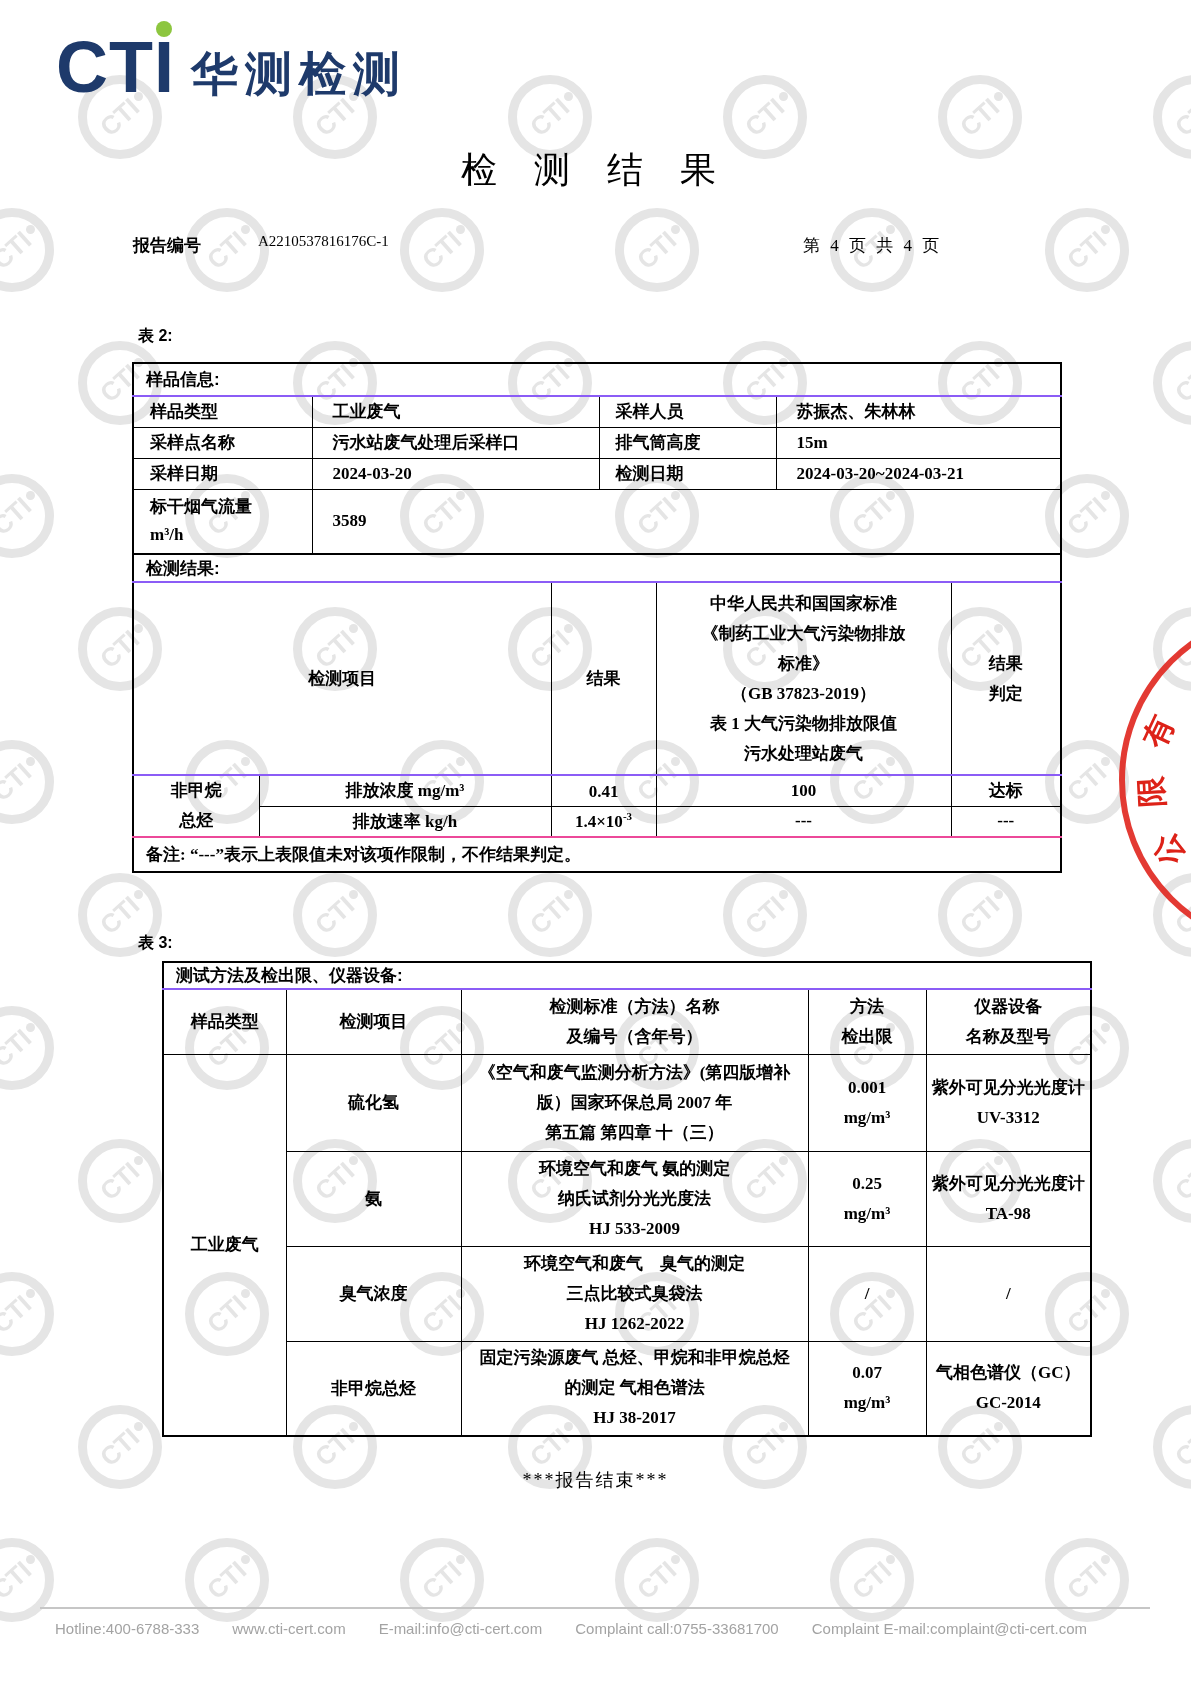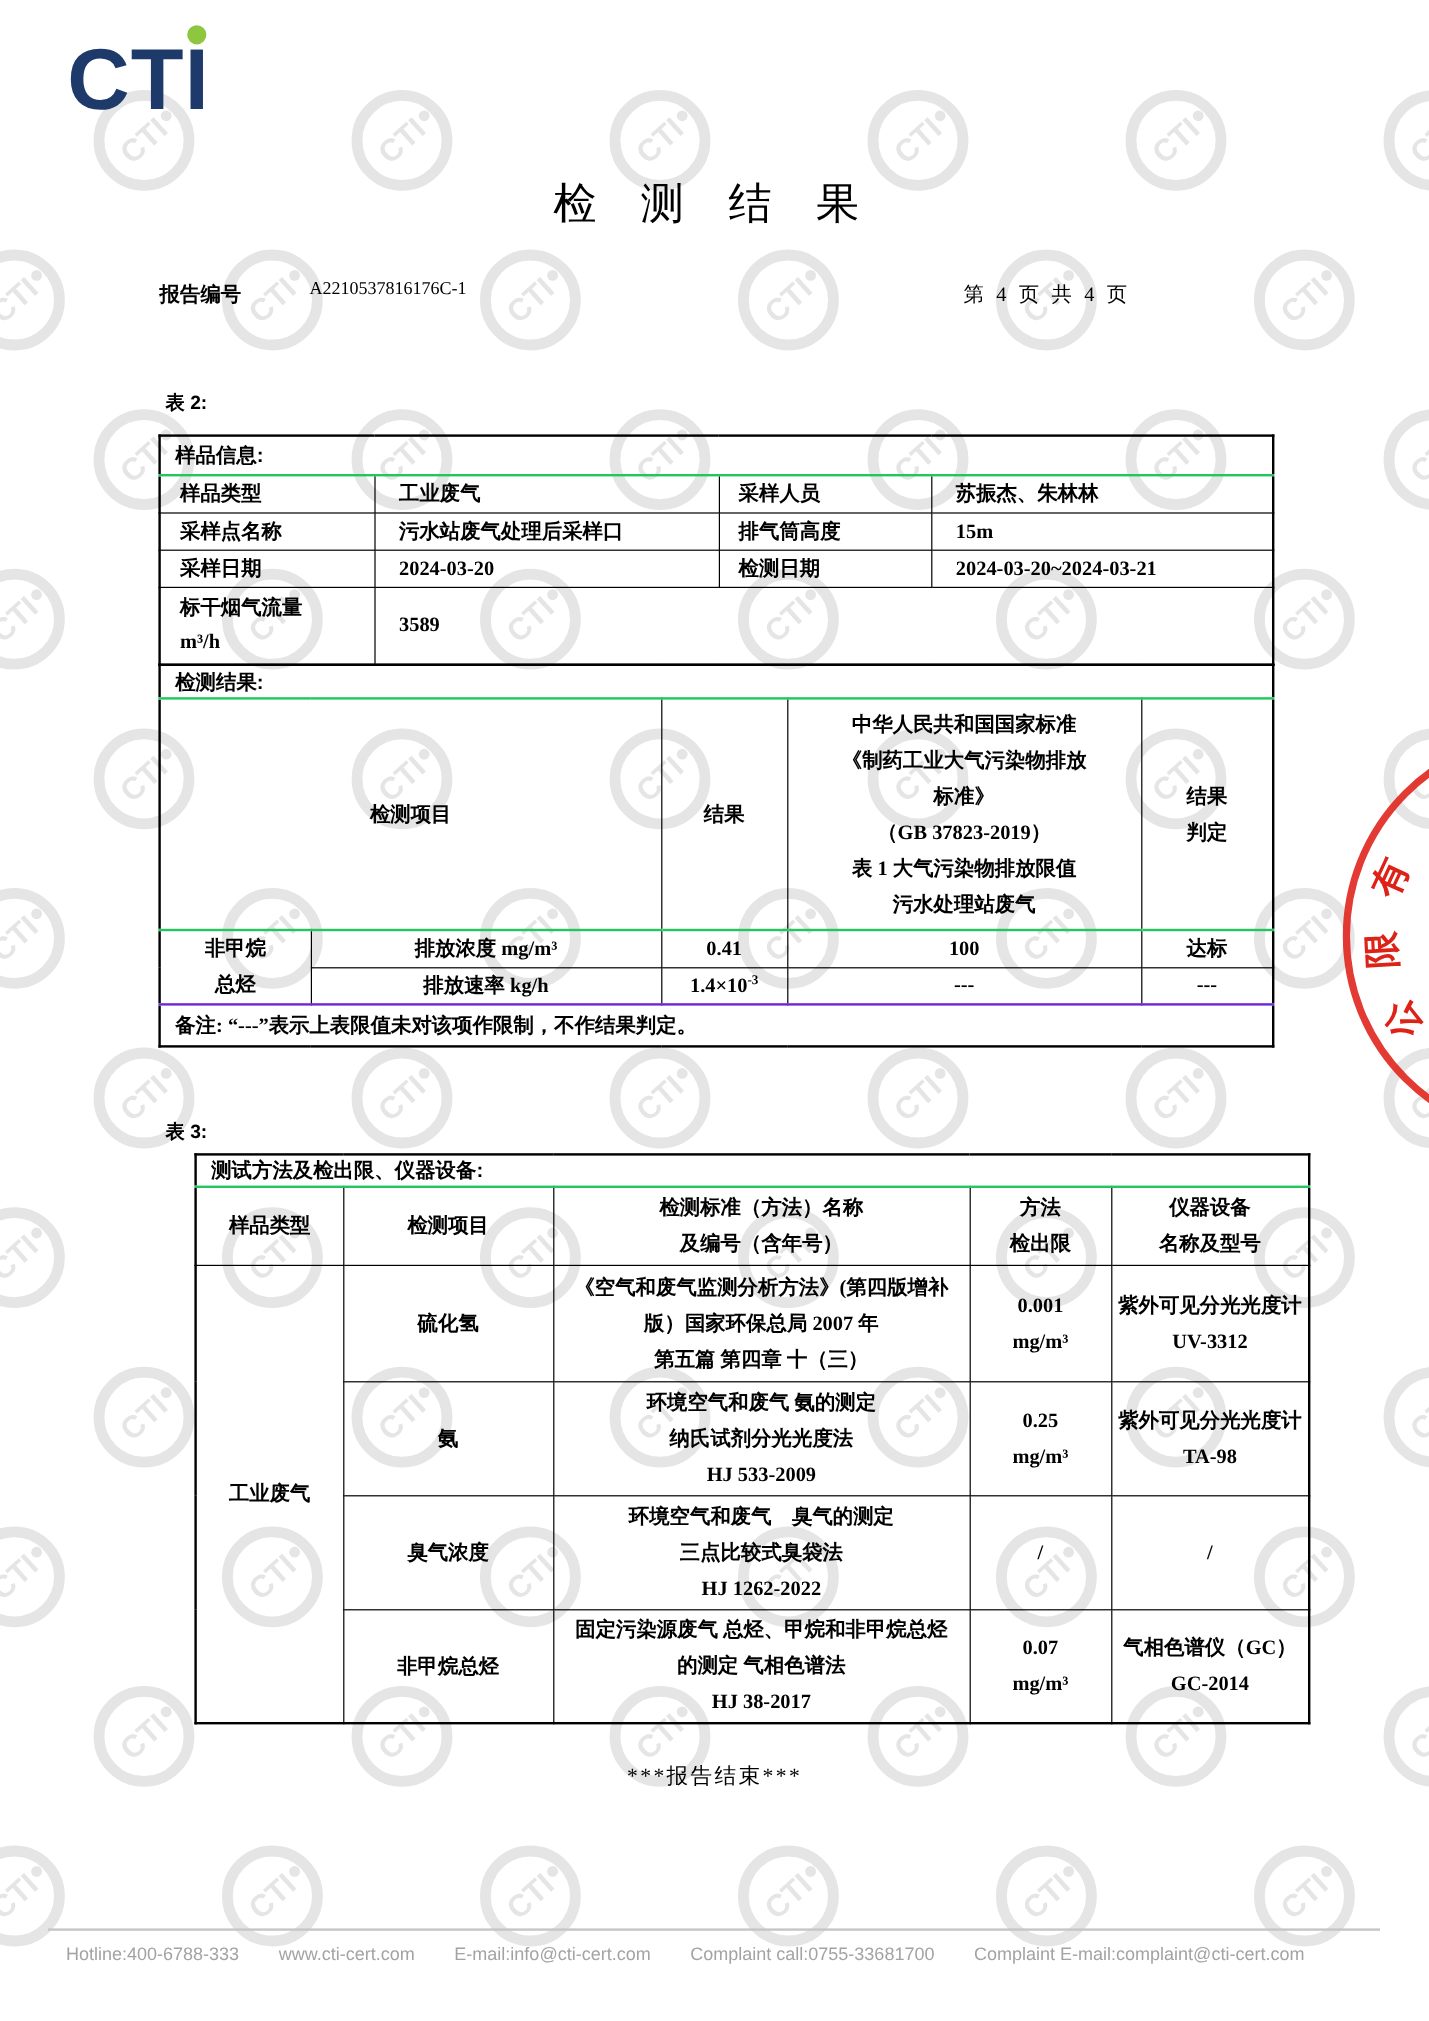--- a/index.html
+++ b/index.html
@@ -38,22 +38,22 @@
   
   .tbl-wrap{position:absolute;left:132px;width:928px;}
   #wrap2{top:362px;}
   #wrap3{top:963px;padding-left:30px;}
   table{border-collapse:collapse;width:928px;table-layout:fixed;font-size:17px;}
   #t2b,#t3{margin-top:-2px;}
   table{border:2px solid #000;}
   td{border:1px solid #000;vertical-align:middle;padding:0 4px;overflow:hidden;font-weight:bold;}
   .sec{font-family:"Liberation Sans",sans-serif;font-weight:700;font-size:17px;
        text-align:left;padding-left:12px;}
-  .bb2{border-bottom:2px solid #22c55e;}
-  .bt2{border-top:2px solid #6d28d9;}
+  .bb2{border-bottom:2px solid #8b5cf6;}
+  .bt2{border-top:2px solid #ec4899;}
   .lbl{text-align:left;padding-left:16px;}
   .val{text-align:left;padding-left:20px;}
   .ctr{text-align:center;}
   .ln{line-height:30px;}
   .ln28{line-height:28px;}
   sup{font-size:11px;}
   .note-cell{text-align:left;padding-left:12px;font-size:17px;}
   
   .end-note{position:absolute;top:1468px;left:0;width:100%;text-align:center;
             font-size:18px;letter-spacing:2px;}
@@ -356,20 +356,21 @@
     <div class="wm" style="left: 1045px; top: 1538px;">
       <span class="wm-t">CTI</span>
       <span class="wm-dot"></span>
     </div>
   </div>
 
 <div class="content">
 
   <div class="logo">
     <div class="logo-cti"><span>CT</span><span class="cti-i"><span>I</span><span class="cti-dot"></span></span></div>
+    <div class="logo-cn">华测检测</div>
   </div>
 
   <div class="title">检 测 结 果</div>
   <div class="report-label">报告编号</div>
   <div class="report-no">A2210537816176C-1</div>
   <div class="page-info">第 4 页 共 4 页</div>
 
   <div class="tbl-caption" id="cap2">表 2:</div>
   <div class="tbl-wrap" id="wrap2">
     <table id="t2a">

